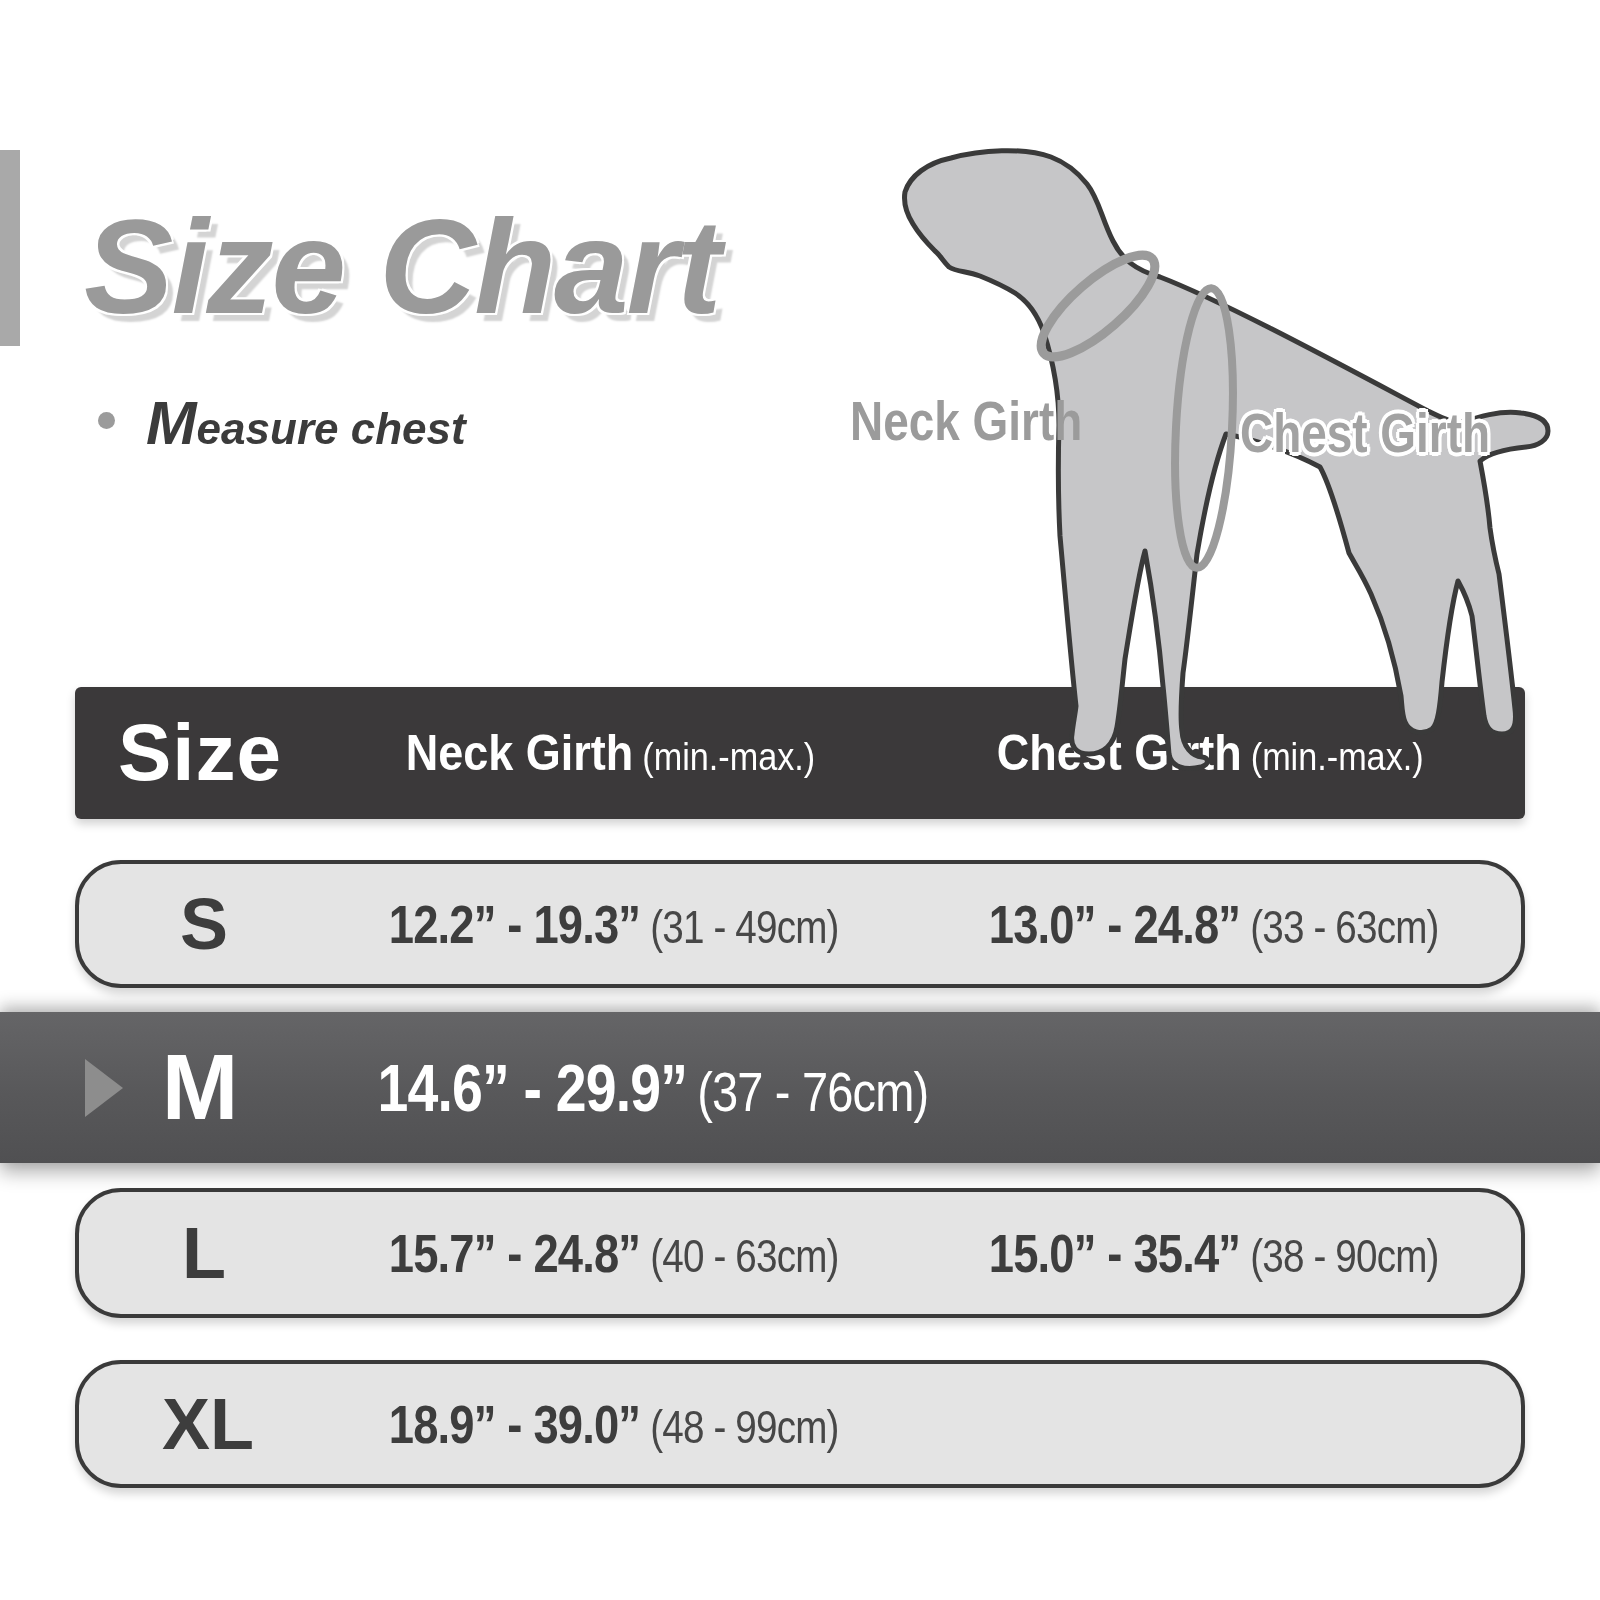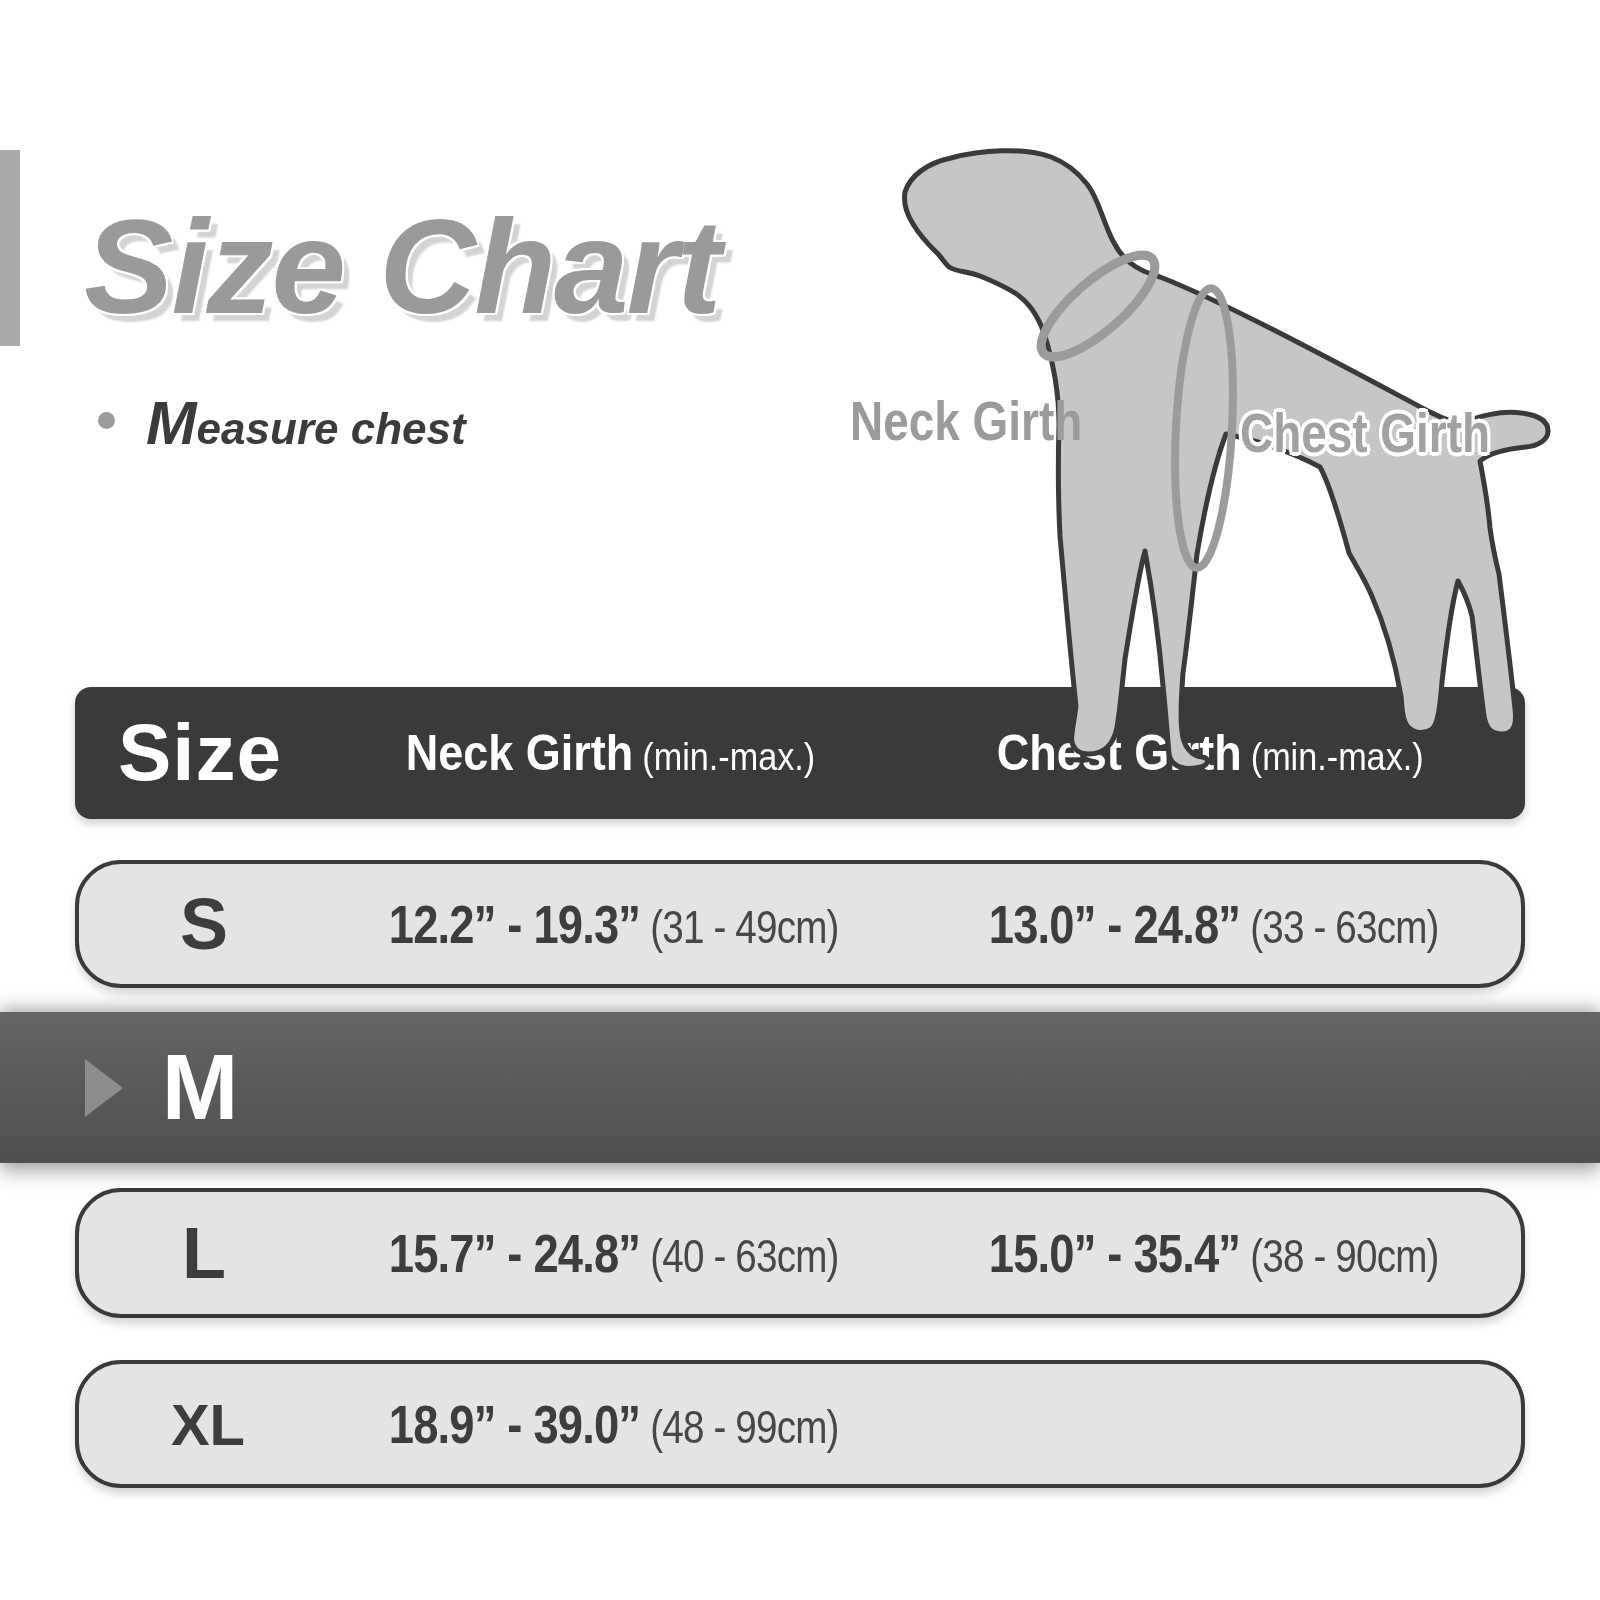--- a/index.html
+++ b/index.html
@@ -39,37 +39,37 @@
     left:1240px;top:400px;color:#a2a2a2;
     text-shadow:-3px -3px 0 #fff,3px -3px 0 #fff,-3px 3px 0 #fff,3px 3px 0 #fff,-4px 0 0 #fff,4px 0 0 #fff,0 -4px 0 #fff,0 4px 0 #fff;
   }
 
   
   .thead,.trow{position:absolute;left:75px;width:1450px;}
   .row-grid{display:grid;grid-template-columns:250px 570px 630px;align-items:center;height:100%;}
   .cell{text-align:center;white-space:nowrap;}
 
   .thead{
-    top:687px;height:132px;background:#3b393a;border-radius:16px;color:#ffffff;z-index:1;
+    top:687px;height:132px;background:#3b393a;border-radius:6px;color:#ffffff;z-index:1;
     box-shadow:0 5px 10px rgba(0,0,0,0.18);
   }
   .thead .size-h{font-size:80px;font-weight:bold;letter-spacing:1px;}
   .hdr-wrap{display:inline-block;transform:scaleX(0.9);}
   .col-label{font-size:50px;font-weight:bold;}
   .col-sub{font-size:38px;font-weight:normal;margin-left:10px;}
 
   .trow{
     height:128px;background:#e4e4e4;border:4px solid #3a3a3a;border-radius:46px;
     box-sizing:border-box;z-index:1;box-shadow:0 6px 9px rgba(0,0,0,0.16);
   }
   .row-s{top:860px;}
   .row-l{top:1188px;height:130px;}
   .row-xl{top:1360px;}
   .size-letter{font-size:72px;font-weight:bold;color:#3d3d3d;}
-  .row-xl .size-letter{font-size:58px;margin-left:8px;}
+  .row-xl .size-letter{font-size:72px;margin-left:8px;}
 
   .val{display:inline-block;transform:scaleX(0.84);white-space:nowrap;}
   .in{font-size:54px;font-weight:bold;color:#3d3d3d;letter-spacing:-1px;}
   .cm{font-size:46px;font-weight:normal;color:#474747;margin-left:12px;letter-spacing:-1px;}
 
   
   .trow-m{
     position:absolute;left:0;top:1012px;width:1600px;height:151px;z-index:2;
     background:linear-gradient(180deg,#656567 0%,#58585a 55%,#505052 100%);
     box-shadow:0 9px 18px rgba(0,0,0,0.32),0 -7px 14px rgba(0,0,0,0.22);
@@ -176,20 +176,23 @@
     <div class="cell">
       <span class="val"><span class="in">13.0” - 24.8”</span><span class="cm">(33 - 63cm)</span></span>
     </div>
   </div>
 </div>
 
 <div class="trow-m">
   <div class="sel-arrow"></div>
   <div class="inner row-grid">
     <div class="cell size-letter">M</div>
+    <div class="cell">
+      <span class="val"><span class="in">14.6” - 29.9”</span><span class="cm">(37 - 76cm)</span></span>
+    </div>
   </div>
 </div>
 
 <div class="trow row-l">
   <div class="row-grid">
     <div class="cell size-letter">L</div>
     <div class="cell">
       <span class="val"><span class="in">15.7” - 24.8”</span><span class="cm">(40 - 63cm)</span></span>
     </div>
     <div class="cell">

